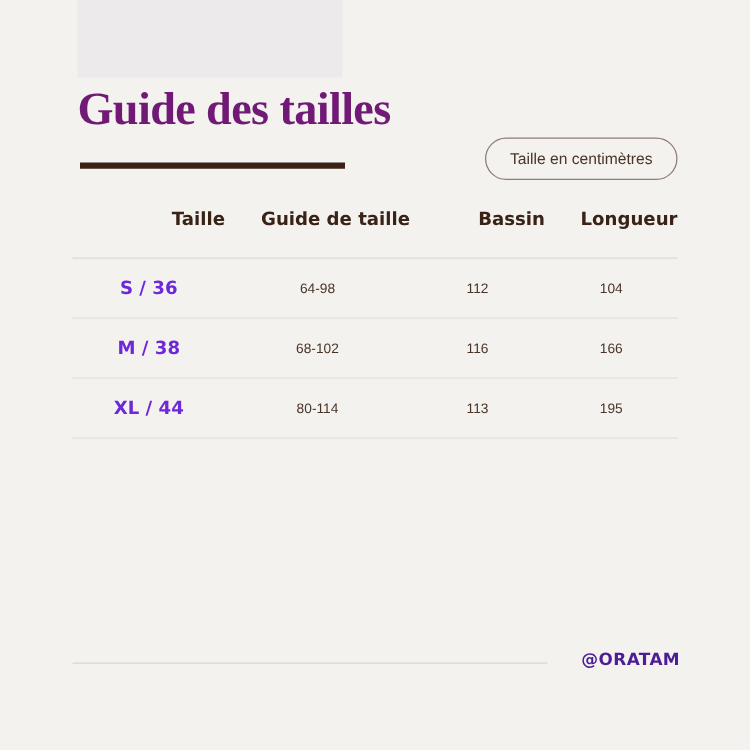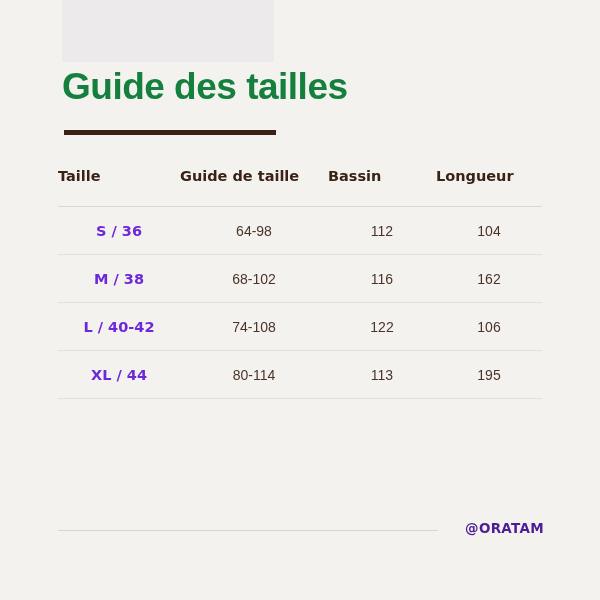--- a/index.html
+++ b/index.html
@@ -28,25 +28,25 @@
     top: -20px;
     width: 212px;
     height: 82px;
     background: #eceaea;
   }
 
   .title {
     position: absolute;
     left: 62px;
     top: 66px;
-    font-family: Liberation Sans, sans-serif;
+    font-family: Liberation Serif, serif;
     font-weight: bold;
     font-size: 37px;
     letter-spacing: -0.5px;
-    color: #15803d;
+    color: #701a75;
     margin: 0;
     white-space: nowrap;
   }
 
   .title-rule {
     position: absolute;
     left: 64px;
     top: 130px;
     width: 212px;
     height: 5px;
@@ -73,25 +73,25 @@
     width: 484px;
     border-collapse: collapse;
     table-layout: fixed;
   }
   table.sizes th {
     font-family: "DejaVu Sans", sans-serif;
     font-size: 14.5px;
     font-weight: bold;
     color: #3a2316;
     padding: 0 0 22px 0;
-    text-align: left;
+    text-align: right;
     border-bottom: 1px solid #ddd8d2;
   }
   table.sizes td {
-    font-size: 14px;
+    font-size: 11px;
     color: #4a3428;
     text-align: center;
     padding: 16px 0 15px 0;
     border-bottom: 1px solid #e3dfd9;
   }
   table.sizes tbody tr:last-child td {
     border-bottom: 1px solid #e3dfd9;
   }
   table.sizes td.size-cell {
     font-family: "DejaVu Sans", sans-serif;
@@ -126,20 +126,21 @@
 </head>
 <body>
 
 <div class="page">
 
   <div class="deco-block"></div>
 
   <h1 class="title">Guide des tailles</h1>
   <div class="title-rule"></div>
 
+  <div class="pill">Taille en centimètres</div>
 
   <table class="sizes">
     <colgroup>
       <col class="c1">
         <col class="c2">
         <col class="c3">
         <col class="c4">
     </colgroup>
     <thead>
       <tr>
@@ -153,27 +154,21 @@
       <tr>
         <td class="size-cell">S / 36</td>
         <td>64-98</td>
         <td>112</td>
         <td>104</td>
       </tr>
       <tr>
         <td class="size-cell">M / 38</td>
         <td>68-102</td>
         <td>116</td>
-        <td>162</td>
-      </tr>
-      <tr>
-        <td class="size-cell">L / 40-42</td>
-        <td>74-108</td>
-        <td>122</td>
-        <td>106</td>
+        <td>166</td>
       </tr>
       <tr>
         <td class="size-cell">XL / 44</td>
         <td>80-114</td>
         <td>113</td>
         <td>195</td>
       </tr>
     </tbody>
   </table>
 

